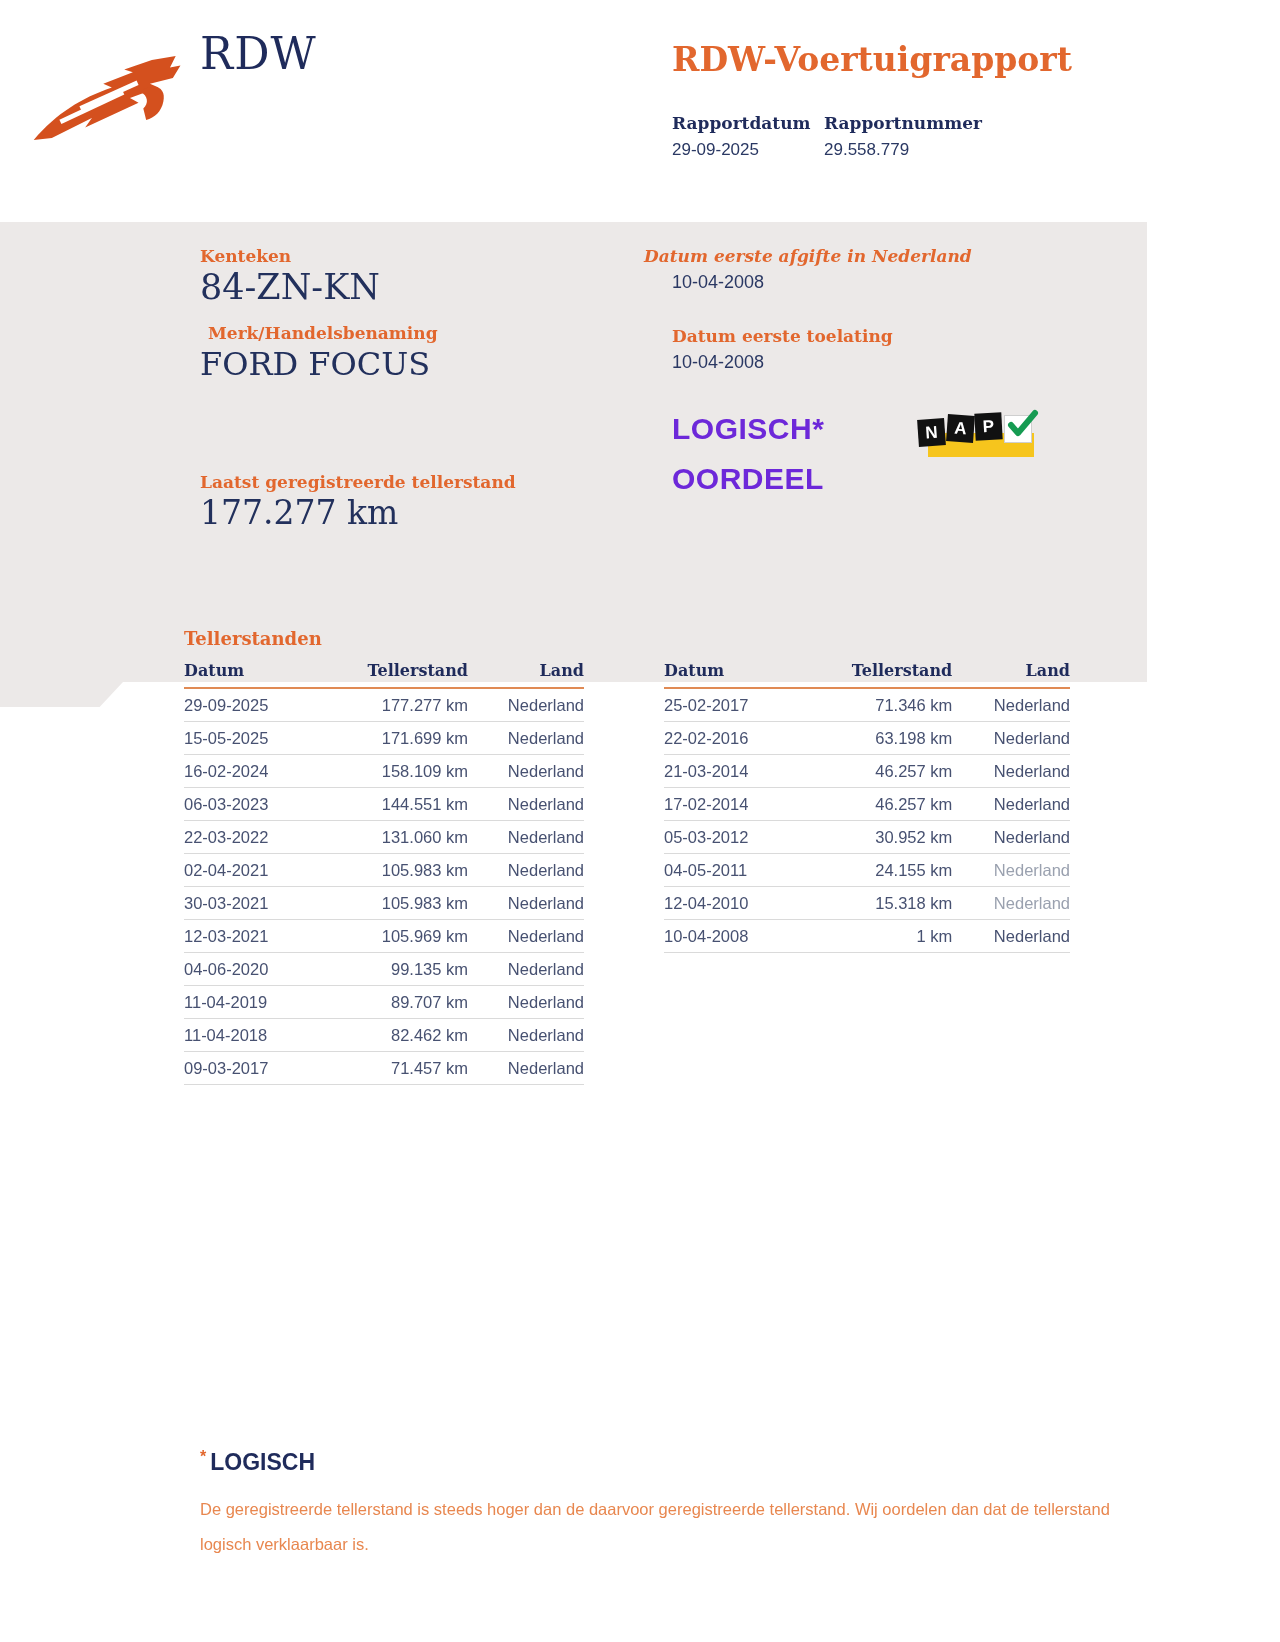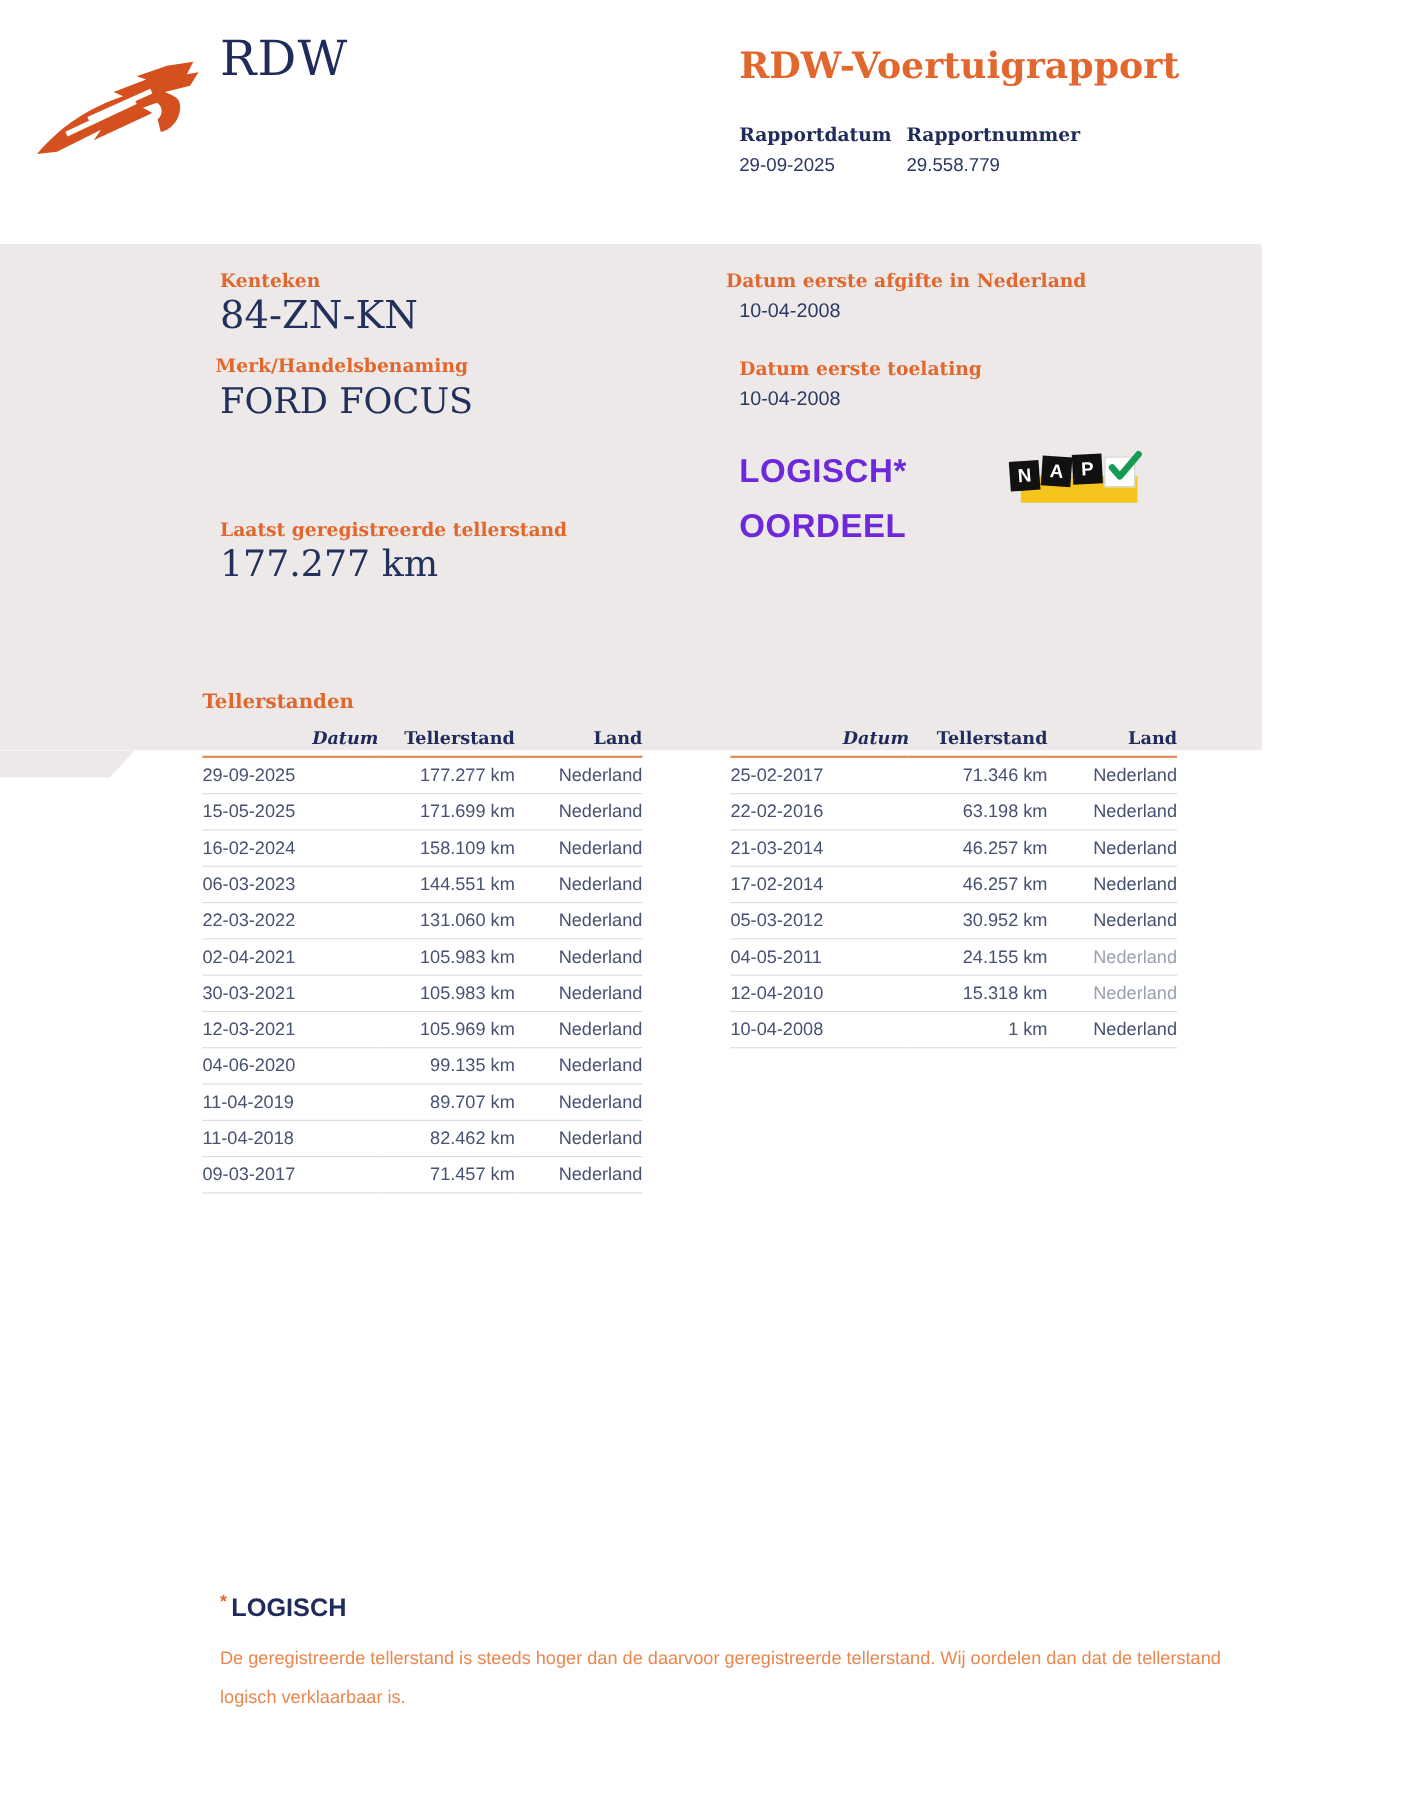--- a/index.html
+++ b/index.html
@@ -84,21 +84,21 @@
   .tables { display:flex; gap:80px; align-items:flex-start; }
   table { border-collapse:collapse; table-layout:fixed; }
   .t-left  { width:400px; }
   .t-right { width:406px; }
   th {
     font-family:"DejaVu Serif", serif; font-weight:700;
     font-size:16px; color:#1f2b5b;
     padding:0 0 7px 0; border-bottom:2px solid #e08a54;
   }
   col.c0 { width:40%; } col.c1 { width:31%; } col.c2 { width:29%; }
-  th.c0 { text-align:right;font-style:italic; } th.c1, th.c2 { text-align:right; }
+  th.c0 { text-align:left; } th.c1, th.c2 { text-align:right; }
   td {
     font-size:16.5px; color:#475171;
     padding:7px 0 6px 0; border-bottom:1px solid #dadada;
     white-space:nowrap;
   }
   td.c0 { text-align:left; } td.c1, td.c2 { text-align:right; }
   td.faded { color:#9aa1af; }
 
   
   .footnote { position:absolute; left:200px; top:1448px; width:935px; }
@@ -142,26 +142,26 @@
           <div class="meta-label">Rapportnummer</div>
           <div class="meta-value">29.558.779</div>
         </div>
       </div>
     </div>
   </header>
 
   <section class="panel">
     <div class="p-item p-label" style="left:200px; top:24px;">Kenteken</div>
     <div class="p-item p-big" style="left:200px; top:45px; font-size:35px;">84-ZN-KN</div>
-    <div class="p-item p-label" style="left:196px; top:101px;">Merk/Handelsbenaming</div>
+    <div class="p-item p-label" style="left:208px; top:101px;">Merk/Handelsbenaming</div>
     <div class="p-item p-big" style="left:200px; top:123px; font-size:32px;">FORD FOCUS</div>
     <div class="p-item p-label" style="left:200px; top:250px;">Laatst geregistreerde tellerstand</div>
     <div class="p-item p-big" style="left:200px; top:271px; font-size:33px;">177.277 km</div>
 
-    <div class="p-item p-label" style="left:660px; top:24px;">Datum eerste afgifte in Nederland</div>
+    <div class="p-item p-label" style="left:644px; top:24px;font-style:italic;">Datum eerste afgifte in Nederland</div>
     <div class="p-item p-value" style="left:672px; top:50px;">10-04-2008</div>
     <div class="p-item p-label" style="left:672px; top:104px;">Datum eerste toelating</div>
     <div class="p-item p-value" style="left:672px; top:130px;">10-04-2008</div>
 
     <div class="p-item oordeel-title" style="left:672px; top:182px;">
       <div>LOGISCH*</div>
       <div>OORDEEL</div>
     </div>
 
     <div class="nap">

